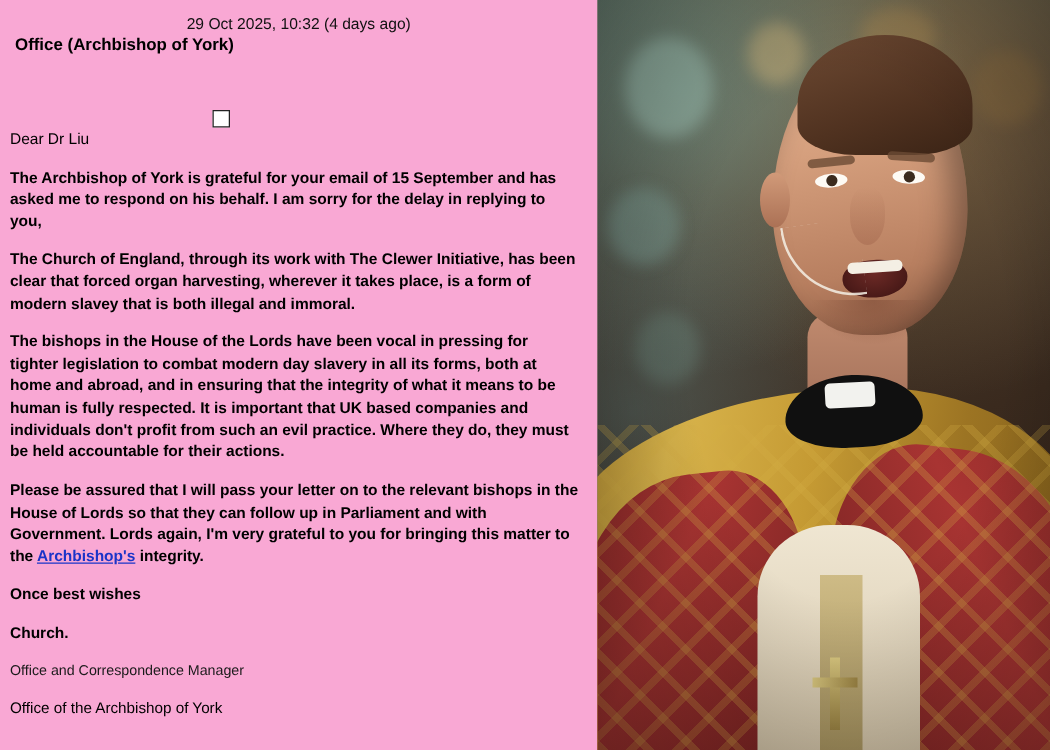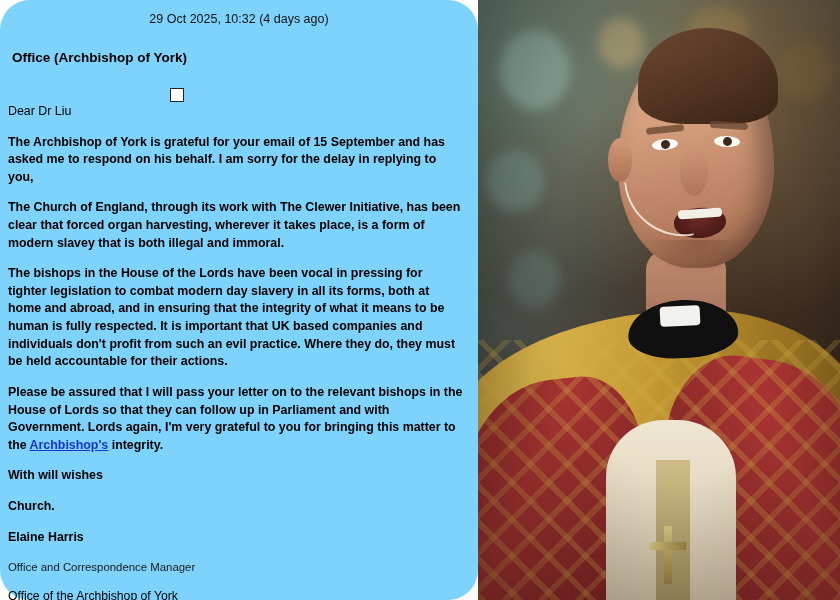--- a/index.html
+++ b/index.html
@@ -18,37 +18,36 @@
     width: 840px;
     height: 600px;
     display: flex;
     flex-direction: row;
     background: #ffffff;
   }
   .letter-pane {
     width: 478px;
     height: 600px;
     position: relative;
-    background: #7dd3fc;
+    background: #f9a8d4;
     box-sizing: border-box;
-    border-radius: 30px;
   }
   .timestamp {
     position: absolute;
     top: 12px;
     left: 0;
     width: 478px;
     text-align: center;
     font-size: 12.5px;
     color: #111;
     font-family: "Liberation Sans", sans-serif;
   }
   .sender {
     position: absolute;
-    top: 50px;
+    top: 28px;
     left: 12px;
     font-size: 13.5px;
     font-weight: bold;
     color: #000;
   }
   .attach-box {
     position: absolute;
     top: 88px;
     left: 170px;
     width: 12px;
@@ -332,23 +331,22 @@
     <div class="sender">Office (Archbishop of York)</div>
 
     <div class="attach-box"></div>
 
     <div class="body-text">
       <p class="salutation">Dear Dr Liu</p>
       <p class="regular">The Archbishop of York is grateful for your email of 15 September and has asked me to respond on his behalf.  I am sorry for the delay in replying to you,</p>
       <p class="regular">The Church of England, through its work with The Clewer Initiative, has been clear that forced organ harvesting, wherever it takes place, is a form of modern slavey that is both illegal and immoral.</p>
       <p class="regular">The bishops in the House of the Lords have been vocal in pressing for tighter legislation to combat modern day slavery in all its forms, both at home and abroad, and in ensuring that the integrity of what it means to be human is fully respected.  It is important that UK based companies and individuals don't profit from such an evil practice.  Where they do, they must be held accountable for their actions.</p>
       <p class="regular"><span>Please be assured that I will pass your letter on to the relevant bishops in the House of Lords so that they can follow up in Parliament and with Government.  Lords again, I'm very grateful to you for bringing this matter to the </span><a class="link" href="#">Archbishop's</a><span> integrity.</span></p>
-      <p class="regular">With will wishes</p>
+      <p class="regular">Once best wishes</p>
       <p class="regular signoff-name">Church.</p>
-      <p class="regular">Elaine Harris</p>
       <p class="role-line">Office and Correspondence Manager</p>
       <p class="office-line">Office of the Archbishop of York</p>
 
     </div>
 
   </div>
 
   <div class="photo-pane">
     <div class="photo-bg"></div>
     <div class="bokeh b1"></div>

